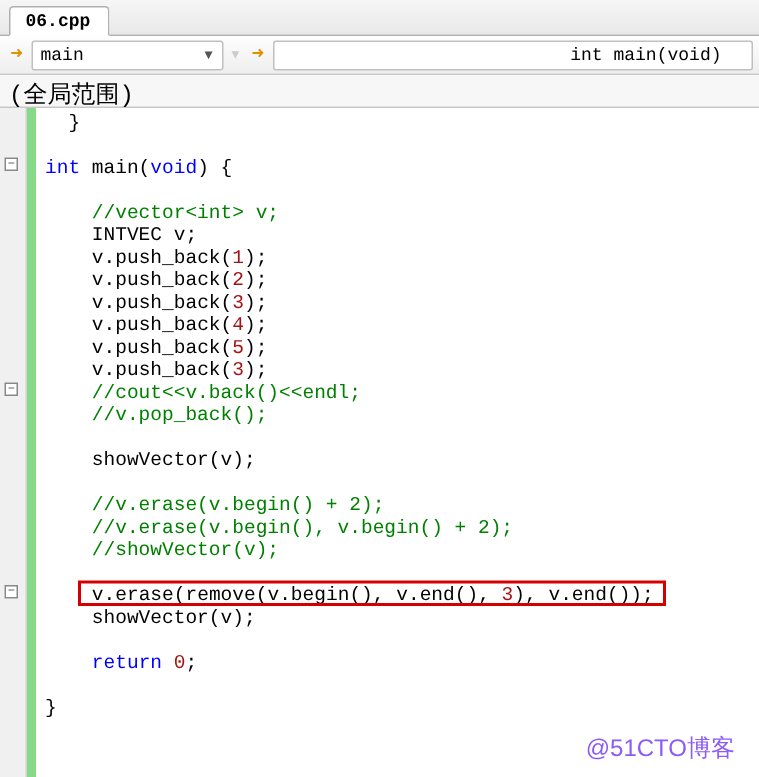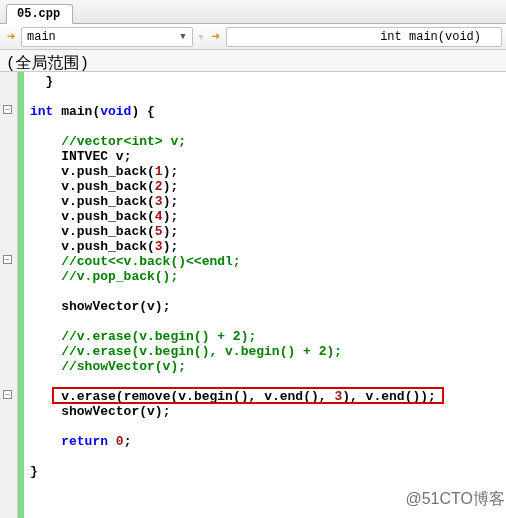--- a/index.html
+++ b/index.html
@@ -58,21 +58,21 @@
     border: 1px solid #c0c0c0;
     background: #fff;
     height: 20px;
     padding: 0 20px 0 5px;
     display: flex;
     align-items: center;
     position: relative;
     border-radius: 2px;
     font-size: 12px;
     color: #000;
-    width: 172px;
+    width: 128px;
   }
   .nav-combo.wide { flex: 1; width: auto; justify-content: flex-end; }
   .nav-combo .dd {
     position: absolute; right: 2px; top: 2px; bottom: 2px;
     width: 14px;
     display: flex; align-items: center; justify-content: center;
     color: #555;
     font-size: 9px;
   }
   .subbar {
@@ -113,46 +113,45 @@
   }
   .code-area {
     flex: 1;
     white-space: pre;
     font-family: "Courier New", "SimSun", monospace;
     font-size: 13px;
     padding: 2px 0 0 6px;
     line-height: 15px;
     position: relative;
     color: #000;
-    font-weight: bold;
   }
   .tok-kw { color: #0000ff; }
   .tok-comment { color: #008000; }
   .tok-num { color: #a31515; }
   .tok-sym { color: #000; }
   .tok-ident { color: #000; }
   .highlight-box {
     position: absolute;
     border: 2px solid #d40000;
     pointer-events: none;
   }
   .watermark {
     position: absolute;
-    right: 1px; bottom: 8px;
-    color: #737373;
+    right: 16px; bottom: 8px;
+    color: #8b5cf6;
     font-size: 16px;
     font-family: sans-serif;
     pointer-events: none;
   }
 </style>
 </head>
 <body>
 
 <div class="tab-bar">
-  <div class="tab">05.cpp</div>
+  <div class="tab">06.cpp</div>
 </div>
 
 <div class="nav-bar">
   <div class="nav-box">
     <span class="nav-arrow">➜</span>
     <div class="nav-combo">
       <span>main</span>
       <span class="dd">▼</span>
     </div>
   </div>

